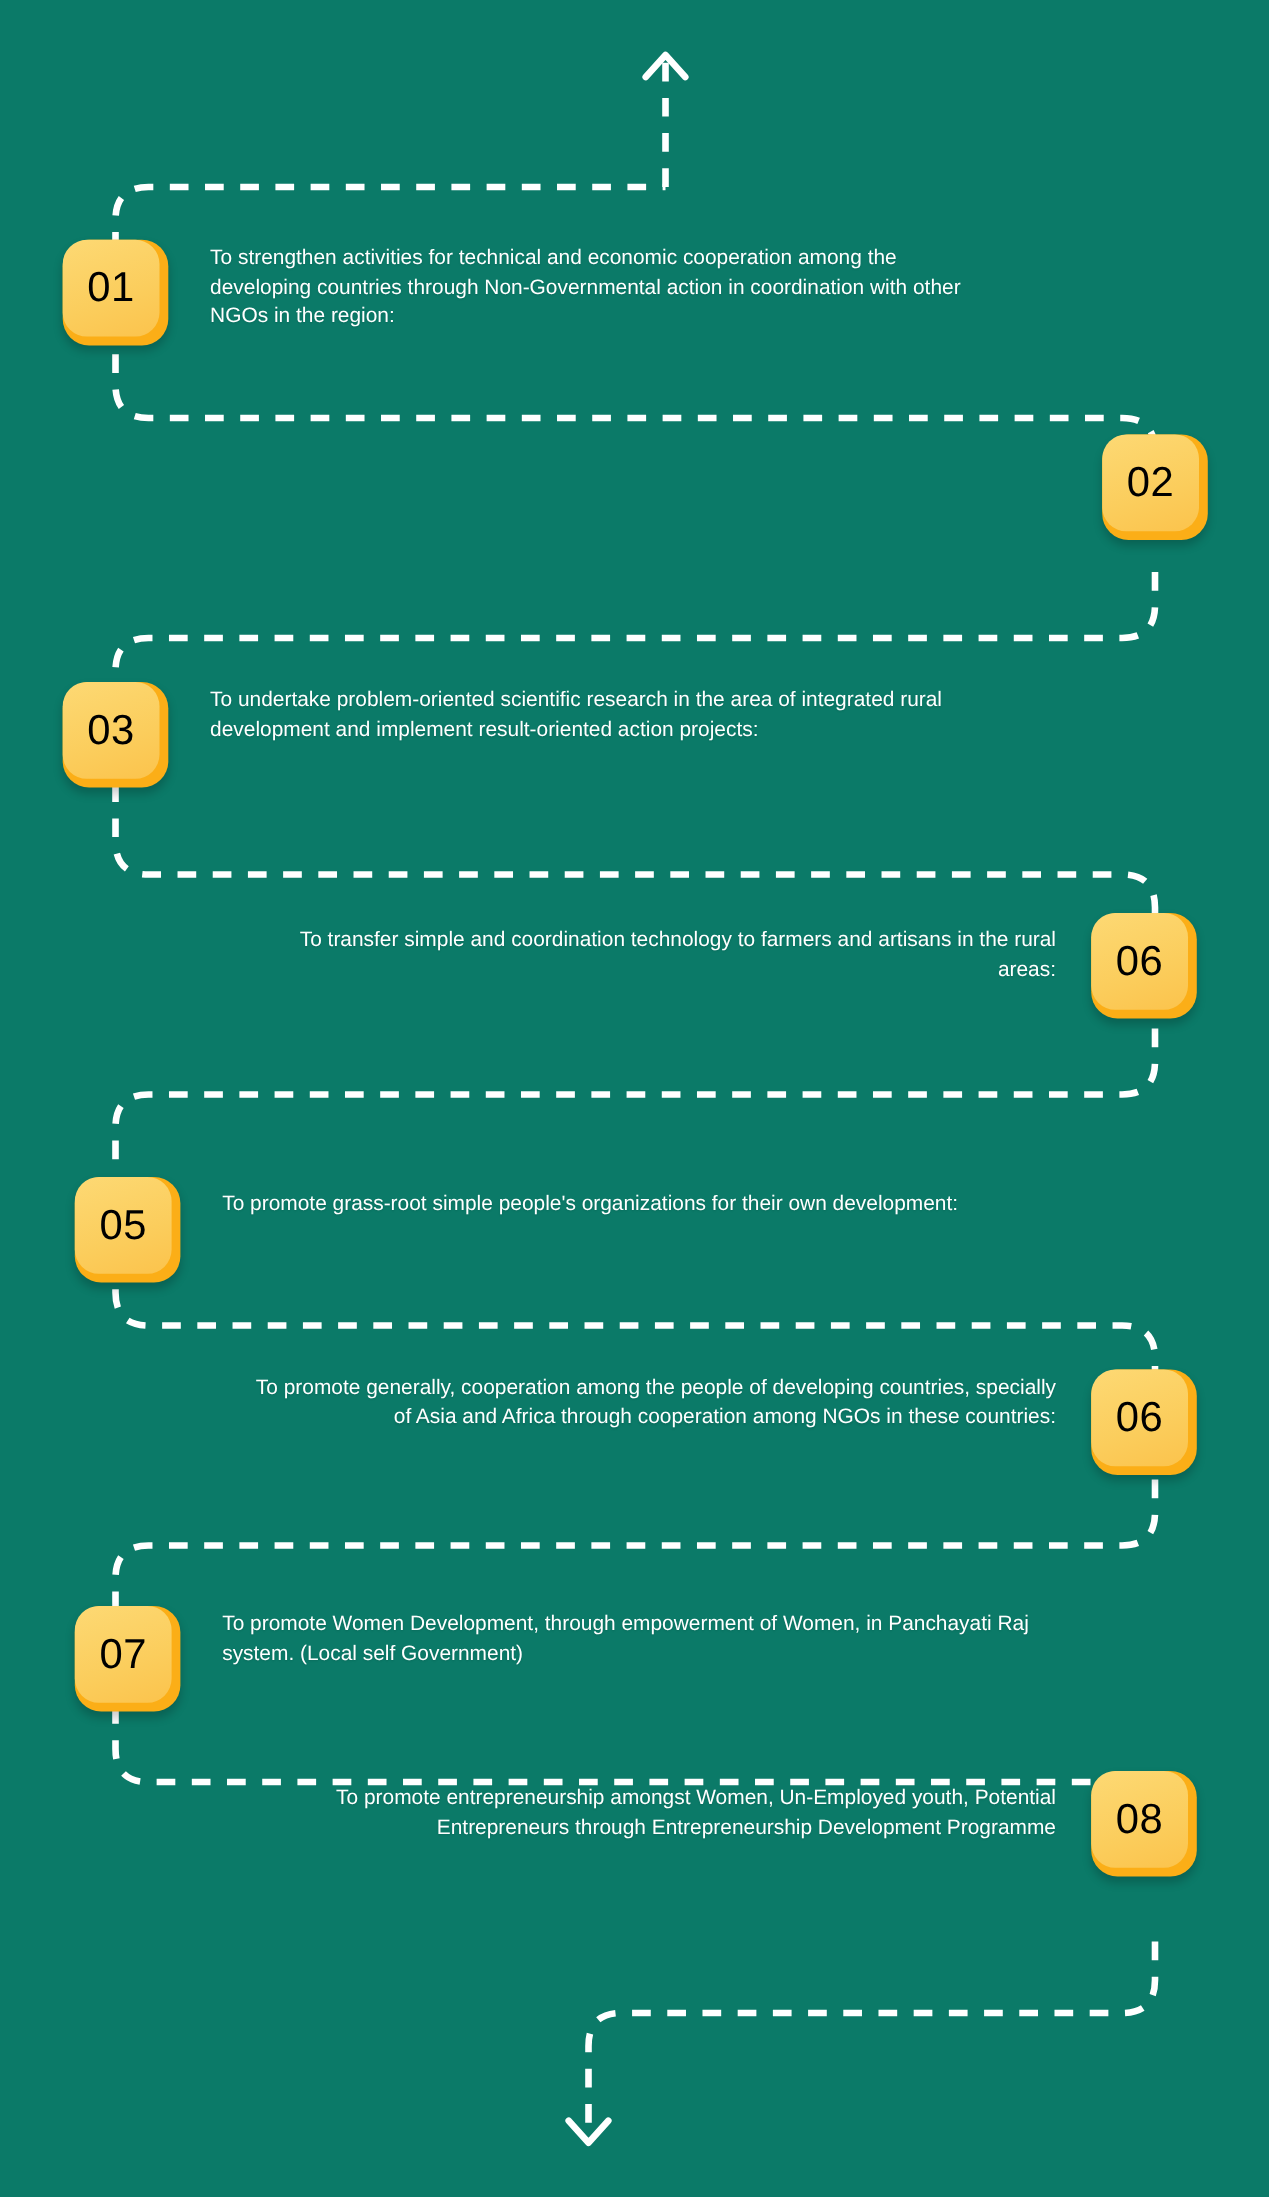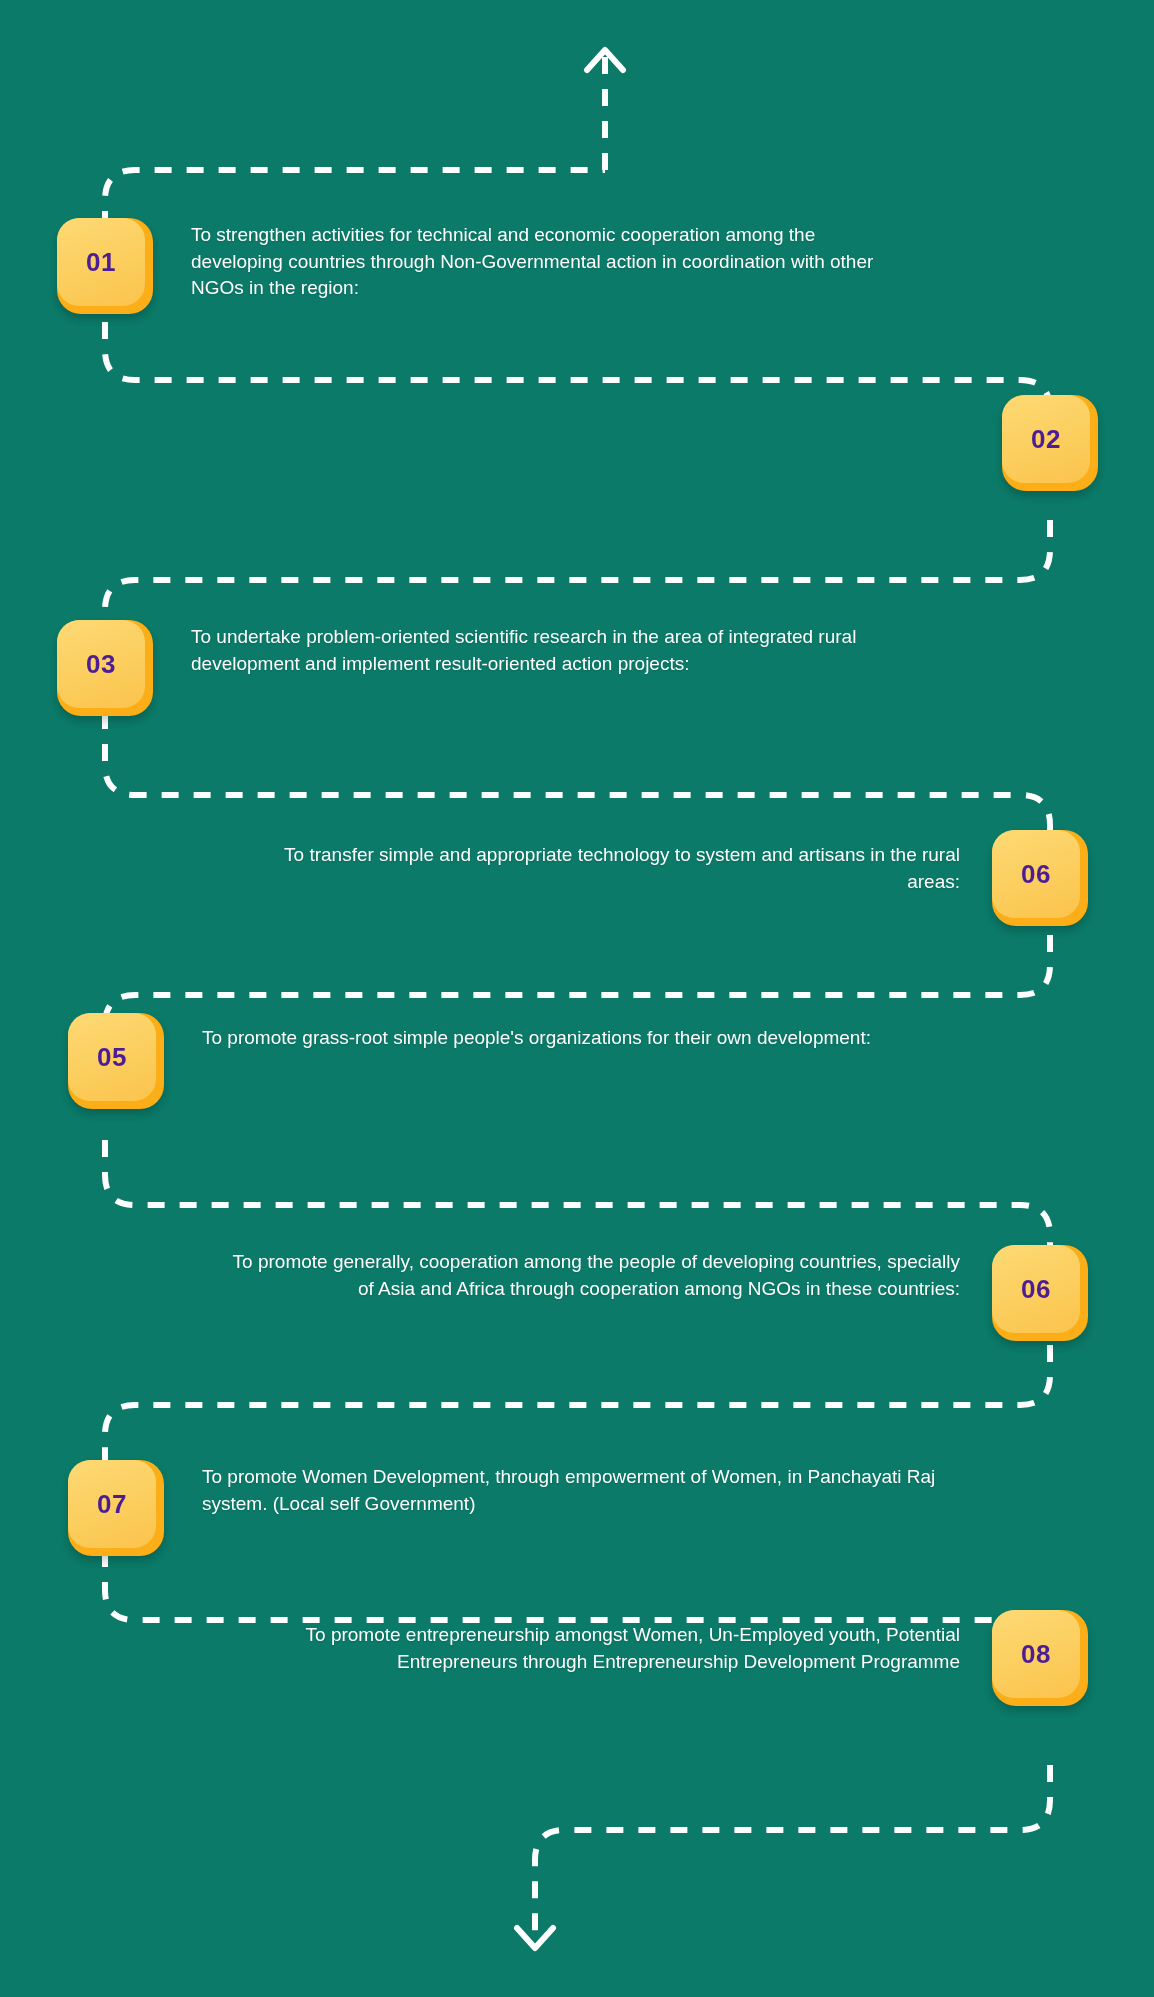--- a/index.html
+++ b/index.html
@@ -61,23 +61,23 @@
     left: 0px;
     top: 0px;
     width: 88px;
     height: 88px;
     border-radius: 22px;
     background: linear-gradient(160deg, #FDD974 0%, #FBCD5C 60%, #FBC34C 100%);
   }
   .badge-num {
     position: relative;
     z-index: 2;
-    color: #4c1d95;
-    font-size: 26px;
-    font-weight: bold;
+    color: #000000;
+    font-size: 38px;
+    font-weight: normal;
     letter-spacing: 0.5px;
     line-height: 1;
     transform: translate(-4px, -4px);
   }
 
   
   .item-text {
     color: #FFFFFF;
     font-size: 19px;
     line-height: 1.40;
@@ -135,27 +135,27 @@
   </div>
 
   <div class="row left" style="left:57px; top:620px; width:985px;">
     <div class="badge">
       <span class="badge-num">03</span>
     </div>
     <div class="item-text" style="width:730px; padding-top:4px;">To undertake problem-oriented scientific research in the area of integrated rural development and implement result-oriented action projects:</div>
   </div>
 
   <div class="row right" style="left:130px; top:830px; width:958px;">
-    <div class="item-text" style="width:720px; padding-top:12px;">To transfer simple and appropriate technology to system and artisans in the rural areas:</div>
+    <div class="item-text" style="width:720px; padding-top:12px;">To transfer simple and coordination technology to farmers and artisans in the rural areas:</div>
     <div class="badge">
       <span class="badge-num">06</span>
     </div>
   </div>
 
-  <div class="row left" style="left:68px; top:1013px; width:960px;">
+  <div class="row left" style="left:68px; top:1070px; width:960px;">
     <div class="badge">
       <span class="badge-num">05</span>
     </div>
     <div class="item-text" style="width:700px; padding-top:12px;">To promote grass-root simple people's organizations for their own development:</div>
   </div>
 
   <div class="row right" style="left:130px; top:1245px; width:958px;">
     <div class="item-text" style="width:730px; padding-top:4px;">To promote generally, cooperation among the people of developing countries, specially of Asia and Africa through cooperation among NGOs in these countries:</div>
     <div class="badge">
       <span class="badge-num">06</span>

